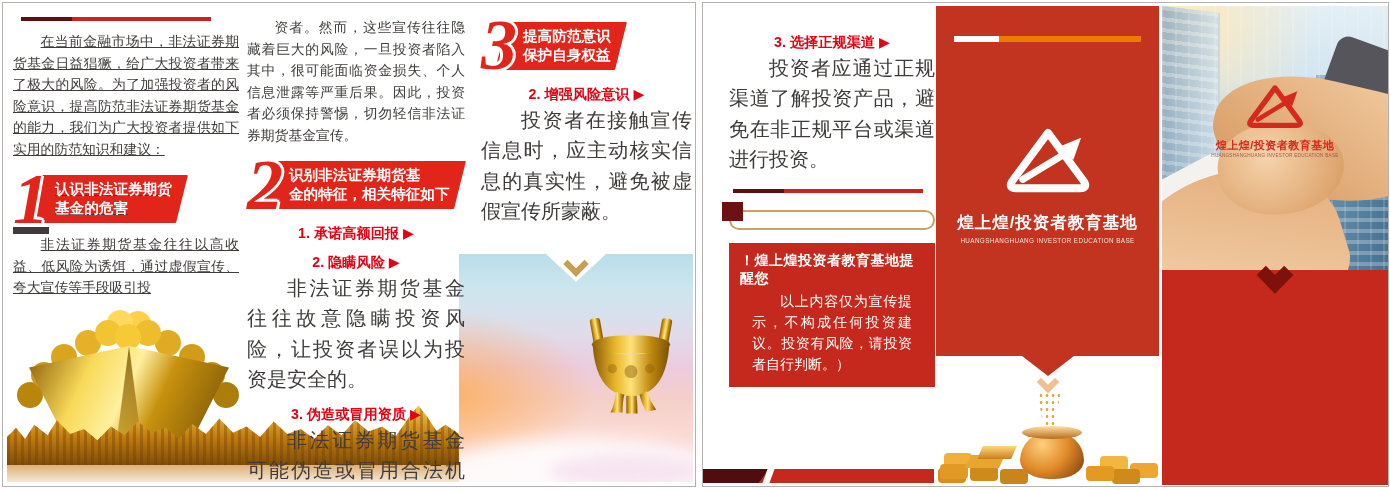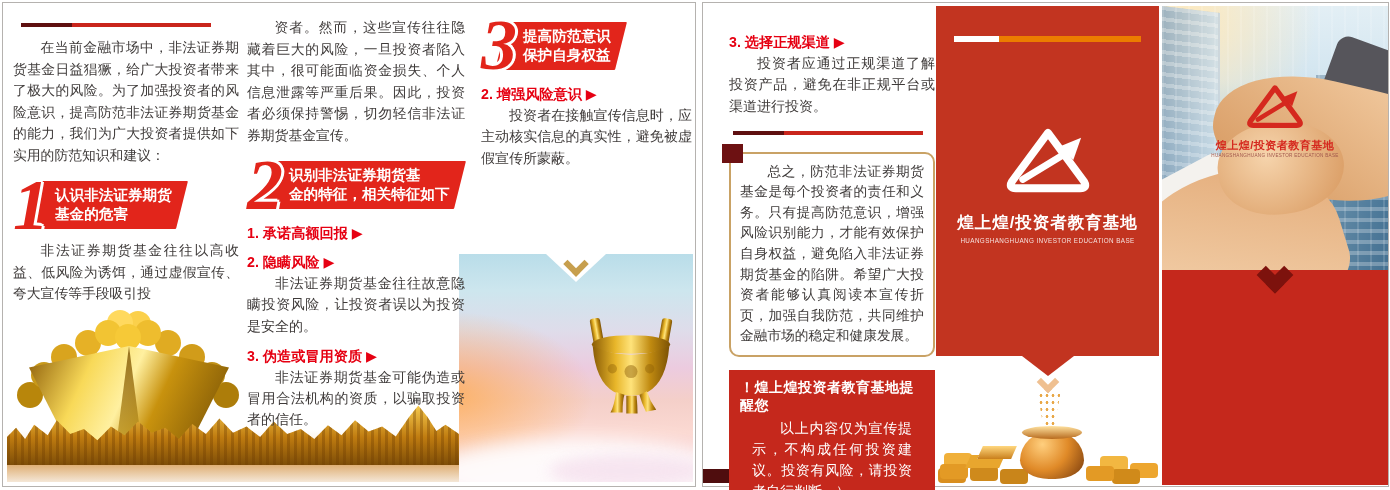--- a/index.html
+++ b/index.html
@@ -13,39 +13,39 @@
   .card {
     position:absolute; top:2px; height:485px;
     background:#ffffff; border:1px solid #b5b2af;
   }
   #left-card  { left:2px;   width:694px; }
   #right-card { left:702px; width:687px; }
 
   
   .para { font-size:13.8px; line-height:1.56; text-align:justify;
           text-indent:2em; margin:6px 0; color:#3f3b3a; }
-  .ilabel { color:#e60012; font-weight:bold; font-size:14.2px; margin:10px 0 1px; }
-  .ibody  { font-size:14px; line-height:1.52; text-align:justify;
+  .ilabel { color:#e60012; font-weight:bold; font-size:14.2px; margin:10px 0 1px;text-align:center; }
+  .ibody  { font-size:20px; line-height:1.52; text-align:justify;
             text-indent:2em; margin:1px 0; color:#3f3b3a; }
 
   
   .sec { display:flex; align-items:center; margin:10px 0 6px; position:relative; height:58px; }
   .num {
     font-family:"Liberation Serif","DejaVu Serif",serif;
     font-style:italic; font-weight:bold; font-size:72px; line-height:.85;
     color:#e2251b; z-index:2; margin-right:-16px;
     text-shadow:-3px 0 0 #fff, 3px 0 0 #fff, 0 -3px 0 #fff, 0 3px 0 #fff,
                 -2px -2px 0 #fff, 2px 2px 0 #fff, -2px 2px 0 #fff, 2px -2px 0 #fff;
   }
   .flag { background:#e2251b; transform:skewX(-14deg); padding:5px 10px 5px 22px; border-radius:1px; }
   .flag-in { transform:skewX(14deg); color:#fff; font-weight:bold;
              font-size:14.6px; line-height:1.3; white-space:nowrap; }
 
   
-  .lcol1 { position:absolute; left:10px;  top:14px; width:226px; z-index:2; }
+  .lcol1 { position:absolute; left:10px;  top:8px; width:226px; z-index:2;text-decoration:underline; }
   .lcol2 { position:absolute; left:244px; top:8px;  width:218px; z-index:2; }
   .lcol3 { position:absolute; left:478px; top:4px;  width:211px; z-index:2; }
   .topbar { height:4px; width:190px; margin:6px 0 10px 8px;
             background:linear-gradient(90deg,#5e0f10 0 27%,#c9251c 27% 100%); }
 
   
   .gold-scene { position:absolute; left:4px; top:291px; width:452px; height:188px;
                 overflow:hidden; z-index:1;
                 background:linear-gradient(180deg,rgba(255,255,255,0) 72%,#f2dcc4 88%,#ecd2b8 100%); }
   .hull { position:absolute; left:22px; top:52px; width:200px; height:108px;
@@ -270,21 +270,20 @@
 </div>
 
 <div class="card" id="right-card">
 
   <div class="rcol1">
     <div class="ilabel">3. 选择正规渠道 ▶</div>
     <p class="ibody">投资者应通过正规渠道了解投资产品，避免在非正规平台或渠道进行投资。</p>
     <div class="divider"></div>
     <div class="summary">
       <div class="sq"></div>
-      <p>总之，防范非法证券期货基金是每个投资者的责任和义务。只有提高防范意识，增强风险识别能力，才能有效保护自身权益，避免陷入非法证券期货基金的陷阱。希望广大投资者能够认真阅读本宣传折页，加强自我防范，共同维护金融市场的稳定和健康发展。</p>
     </div>
     <div class="notice">
       <div class="notice-title">！煌上煌投资者教育基地提醒您</div>
       <p class="notice-body">以上内容仅为宣传提示，不构成任何投资建议。投资有风险，请投资者自行判断。）</p>
     </div>
   </div>
   <div class="rstrip">
     <div class="dark"></div>
     <div class="gap"></div>
   </div>

